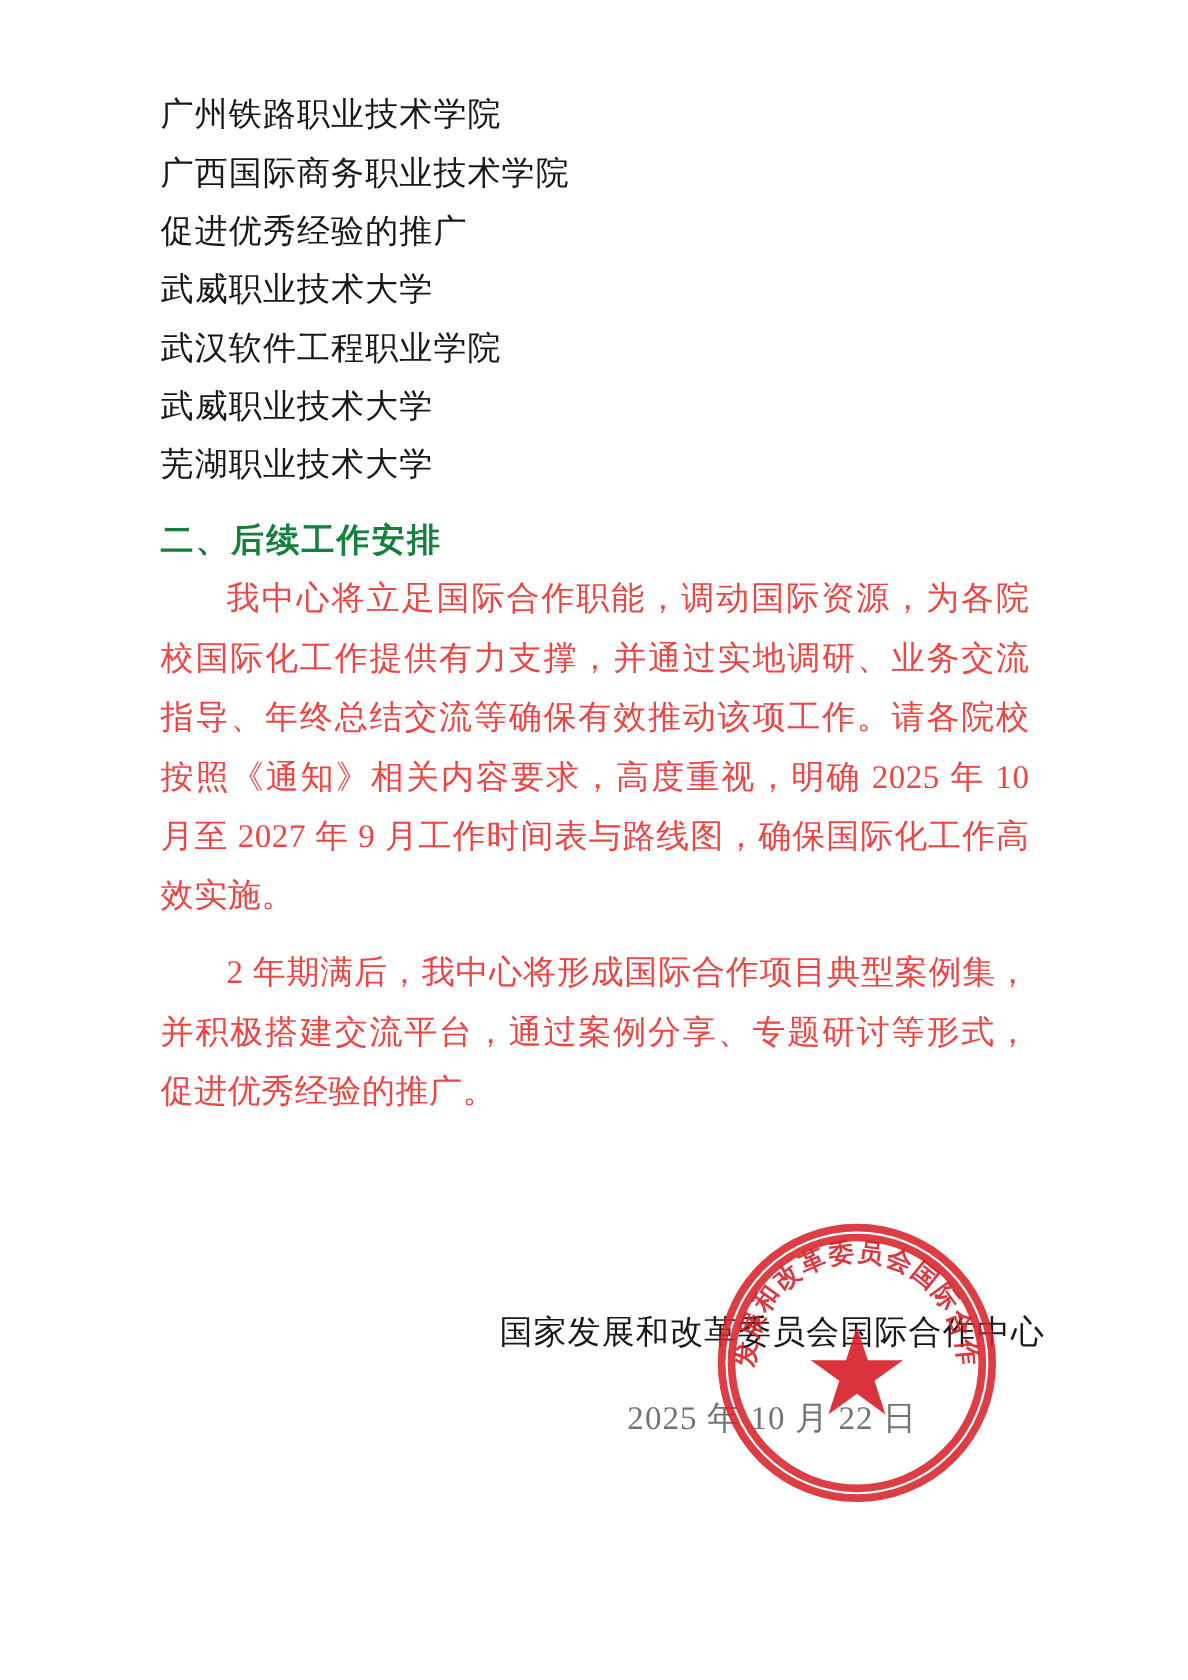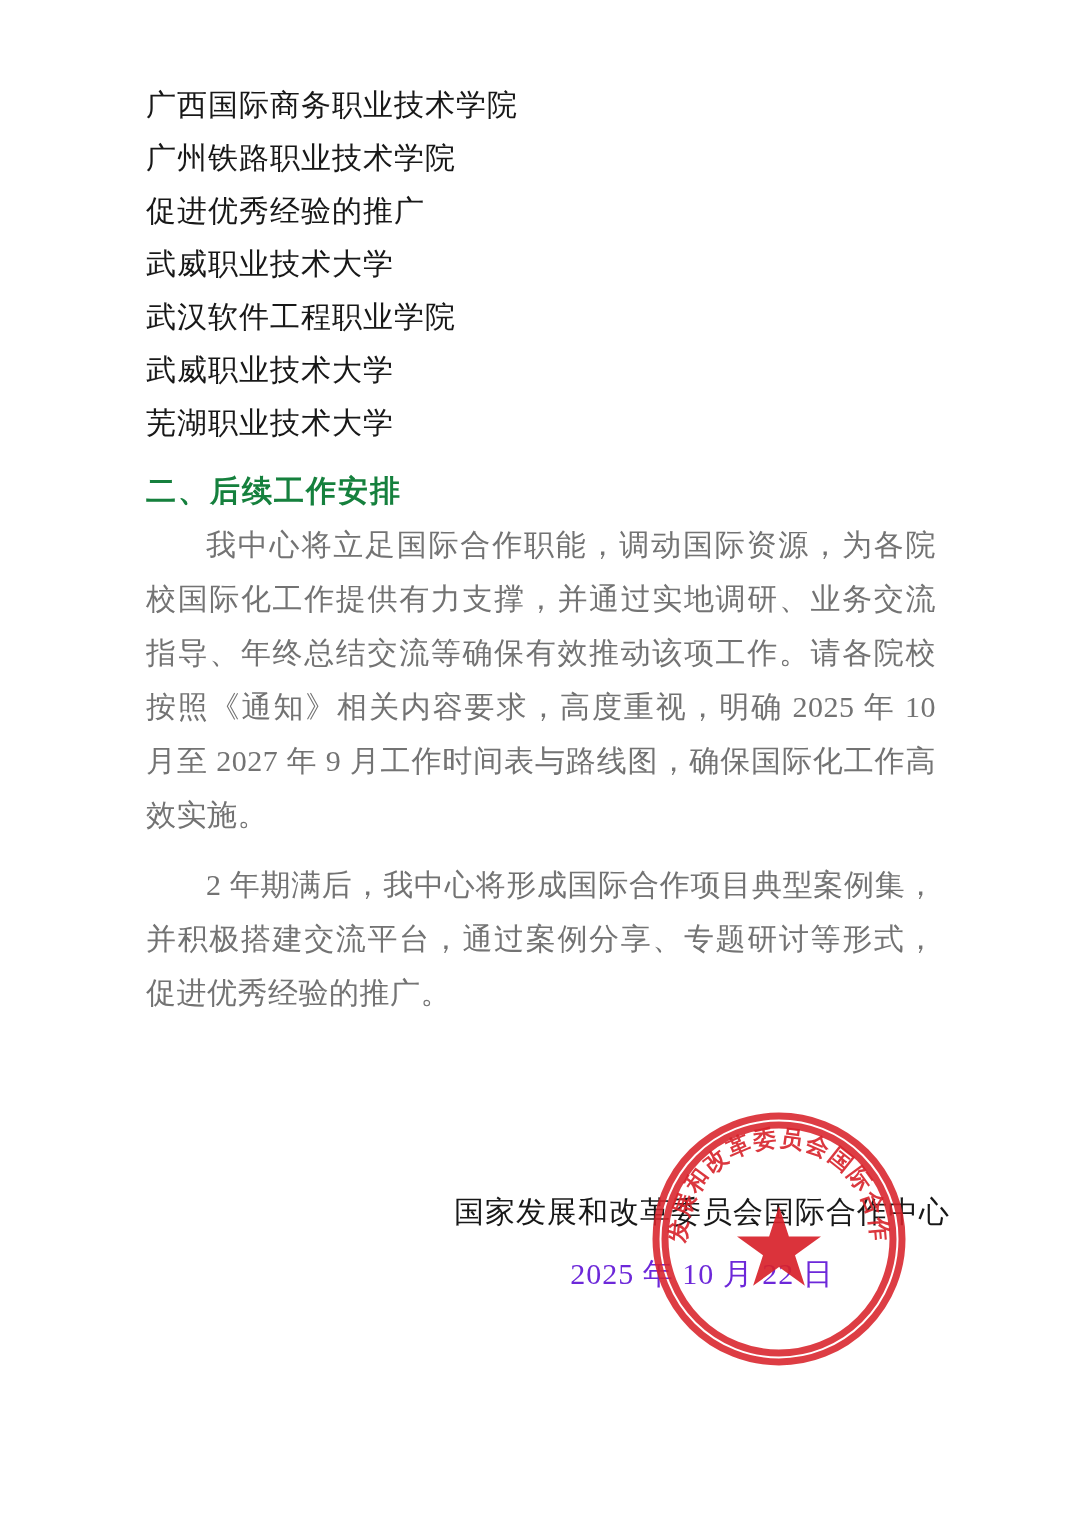--- a/index.html
+++ b/index.html
@@ -48,21 +48,21 @@
 
   
   .body-par {
     font-size: 30px;
     line-height: 54px;
     text-indent: 60px;
     text-align: justify;
     text-justify: inter-ideograph;
     letter-spacing: 0.5px;
     margin: 0 0 6px 0;
-    color: #737373;
+    color: #ef4444;
     width: 790px;
   }
   .body-par.second {
     margin-top: 16px;
   }
 
   
   .signature {
     position: absolute;
     right: 118px;
@@ -74,22 +74,22 @@
     font-size: 30px;
     letter-spacing: 1px;
     line-height: 44px;
     color: #181818;
     white-space: nowrap;
   }
   .signature .date {
     font-size: 30px;
     letter-spacing: 1px;
     line-height: 44px;
-    margin-top: 18px;
-    color: #6d28d9;
+    margin-top: 34px;
+    color: #737373;
     white-space: nowrap;
   }
 
   
   .seal {
     position: absolute;
     left: 648px;
     top: 1108px;
     width: 262px;
     height: 262px;
@@ -115,22 +115,22 @@
     fill: #d8222a;
     opacity: 0.92;
   }
 </style>
 </head>
 <body>
 
 <div class="page">
 
   <ul class="school-list">
+    <li>广州铁路职业技术学院</li>
     <li>广西国际商务职业技术学院</li>
-    <li>广州铁路职业技术学院</li>
     <li>促进优秀经验的推广</li>
     <li>武威职业技术大学</li>
     <li>武汉软件工程职业学院</li>
     <li>武威职业技术大学</li>
     <li>芜湖职业技术大学</li>
   </ul>
 
   <h2 class="section-heading">二、后续工作安排</h2>
 
   <p class="body-par">我中心将立足国际合作职能，调动国际资源，为各院校国际化工作提供有力支撑，并通过实地调研、业务交流指导、年终总结交流等确保有效推动该项工作。请各院校按照《通知》相关内容要求，高度重视，明确 2025 年 10 月至 2027 年 9 月工作时间表与路线图，确保国际化工作高效实施。</p>

